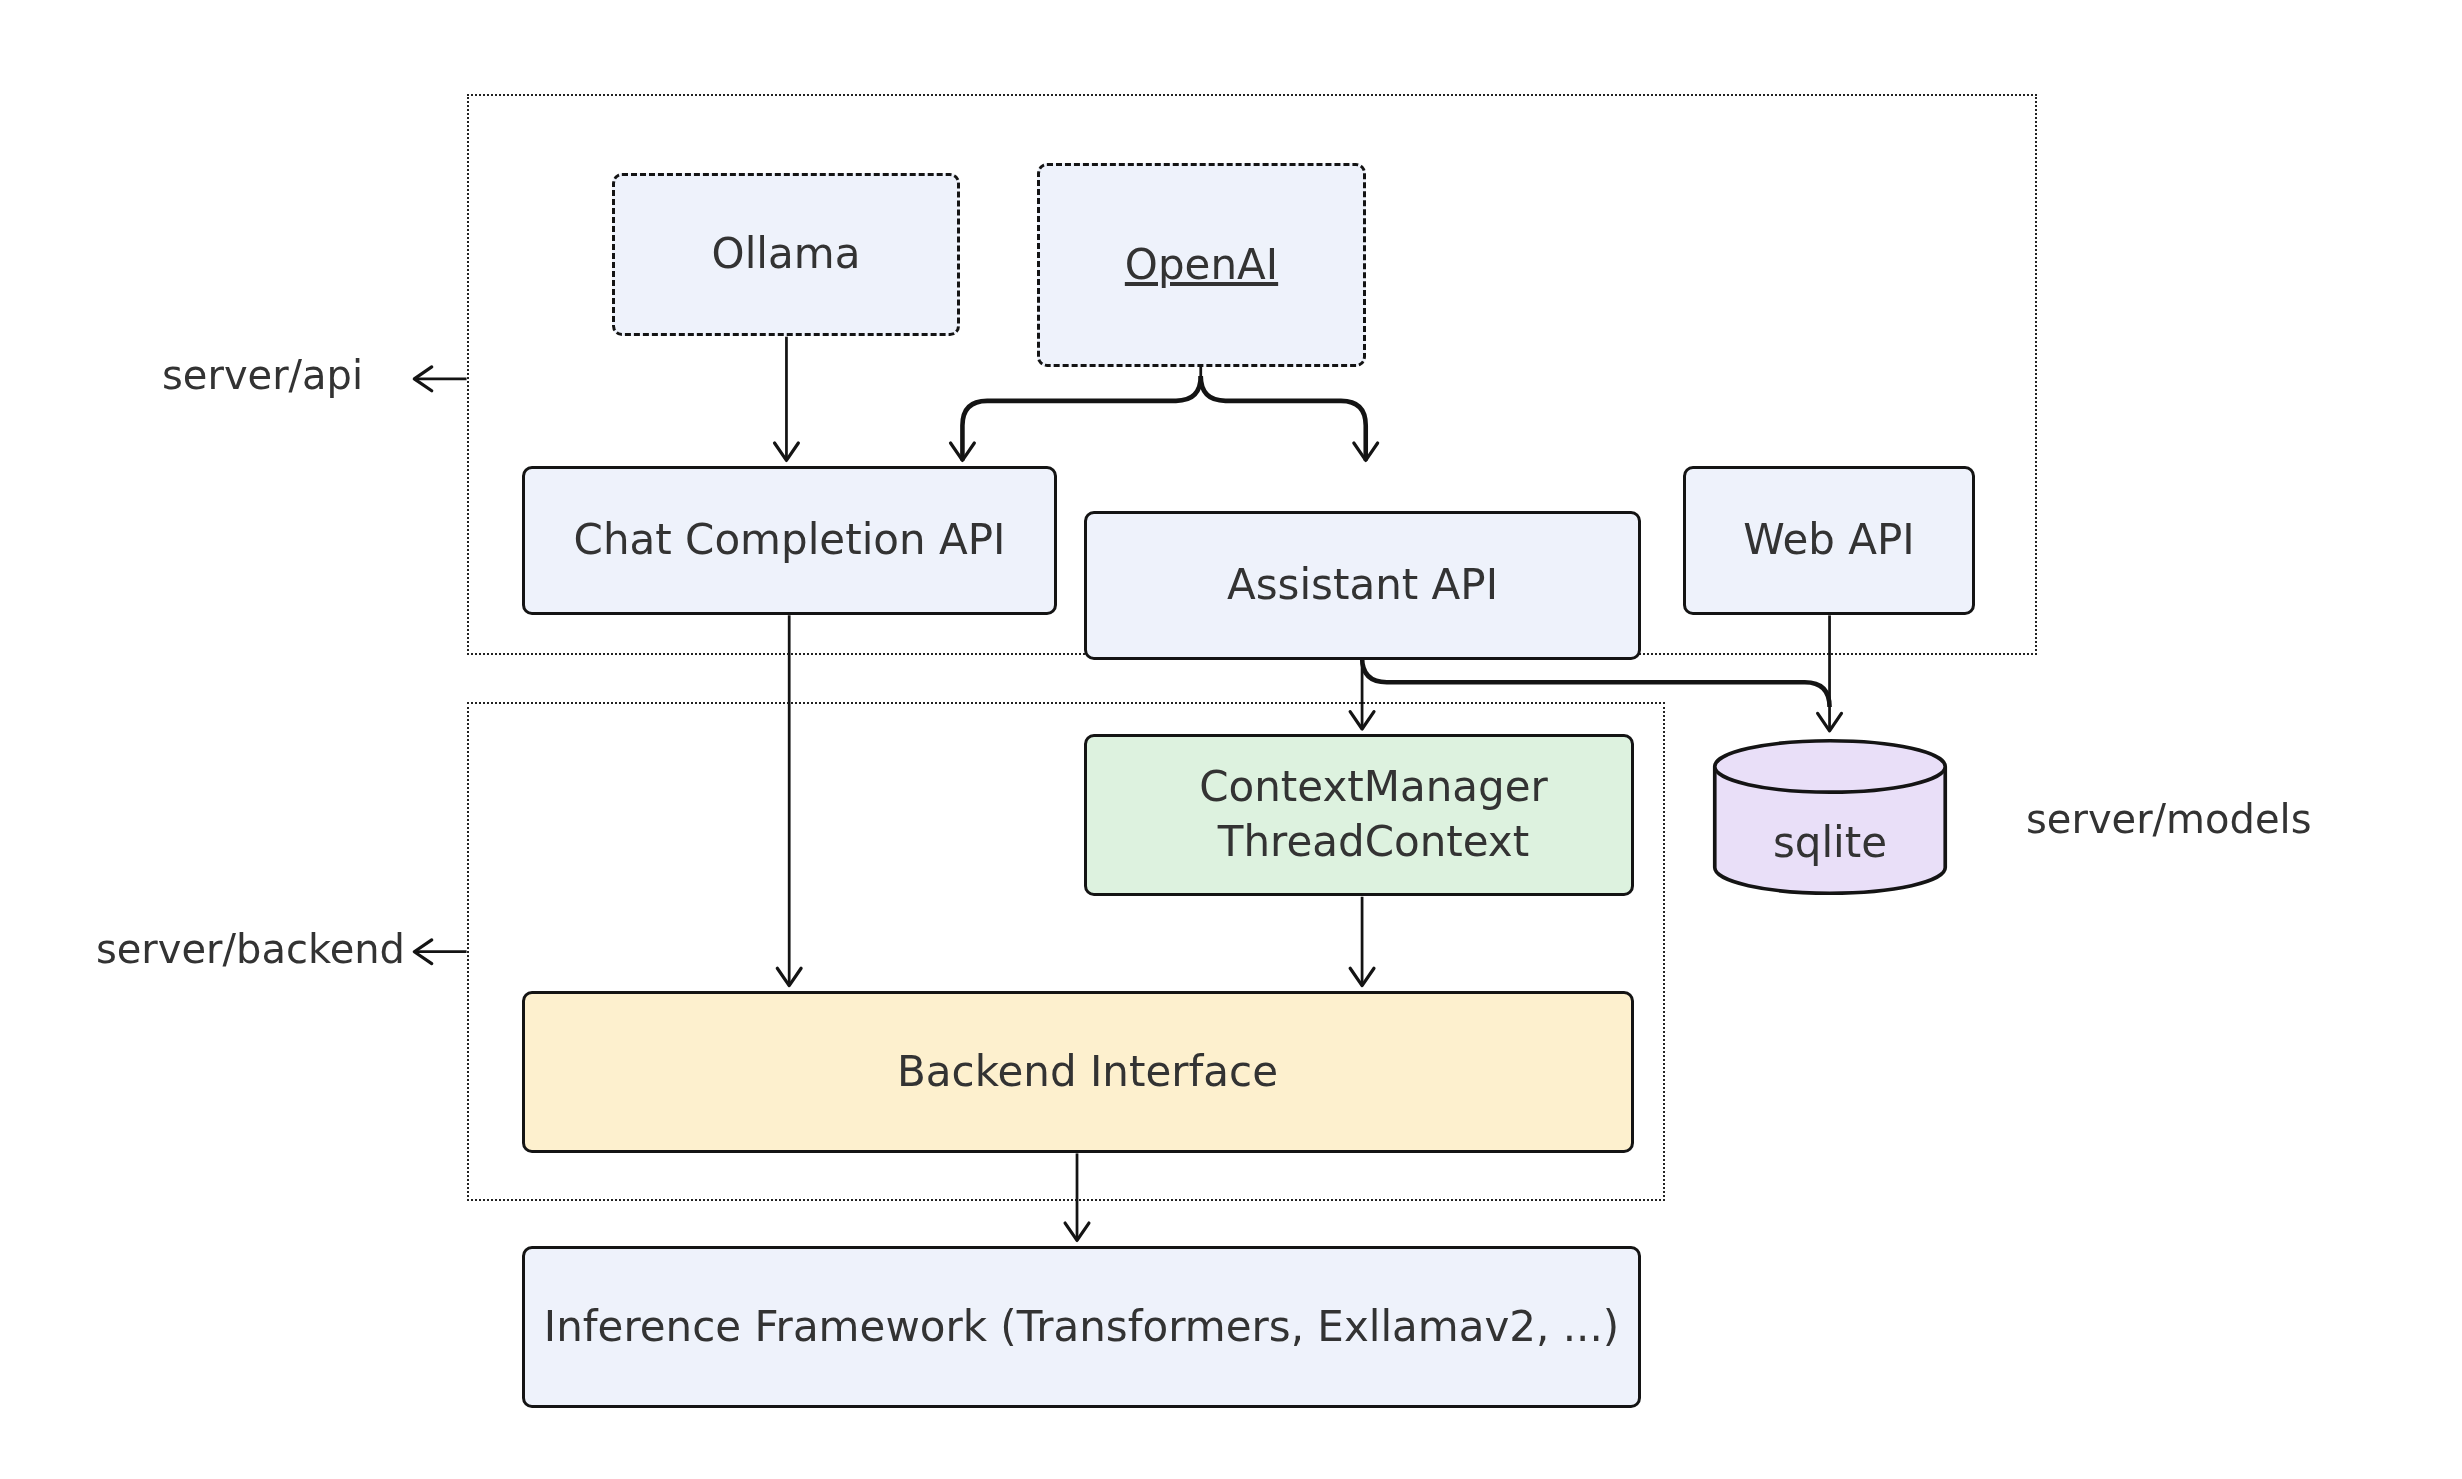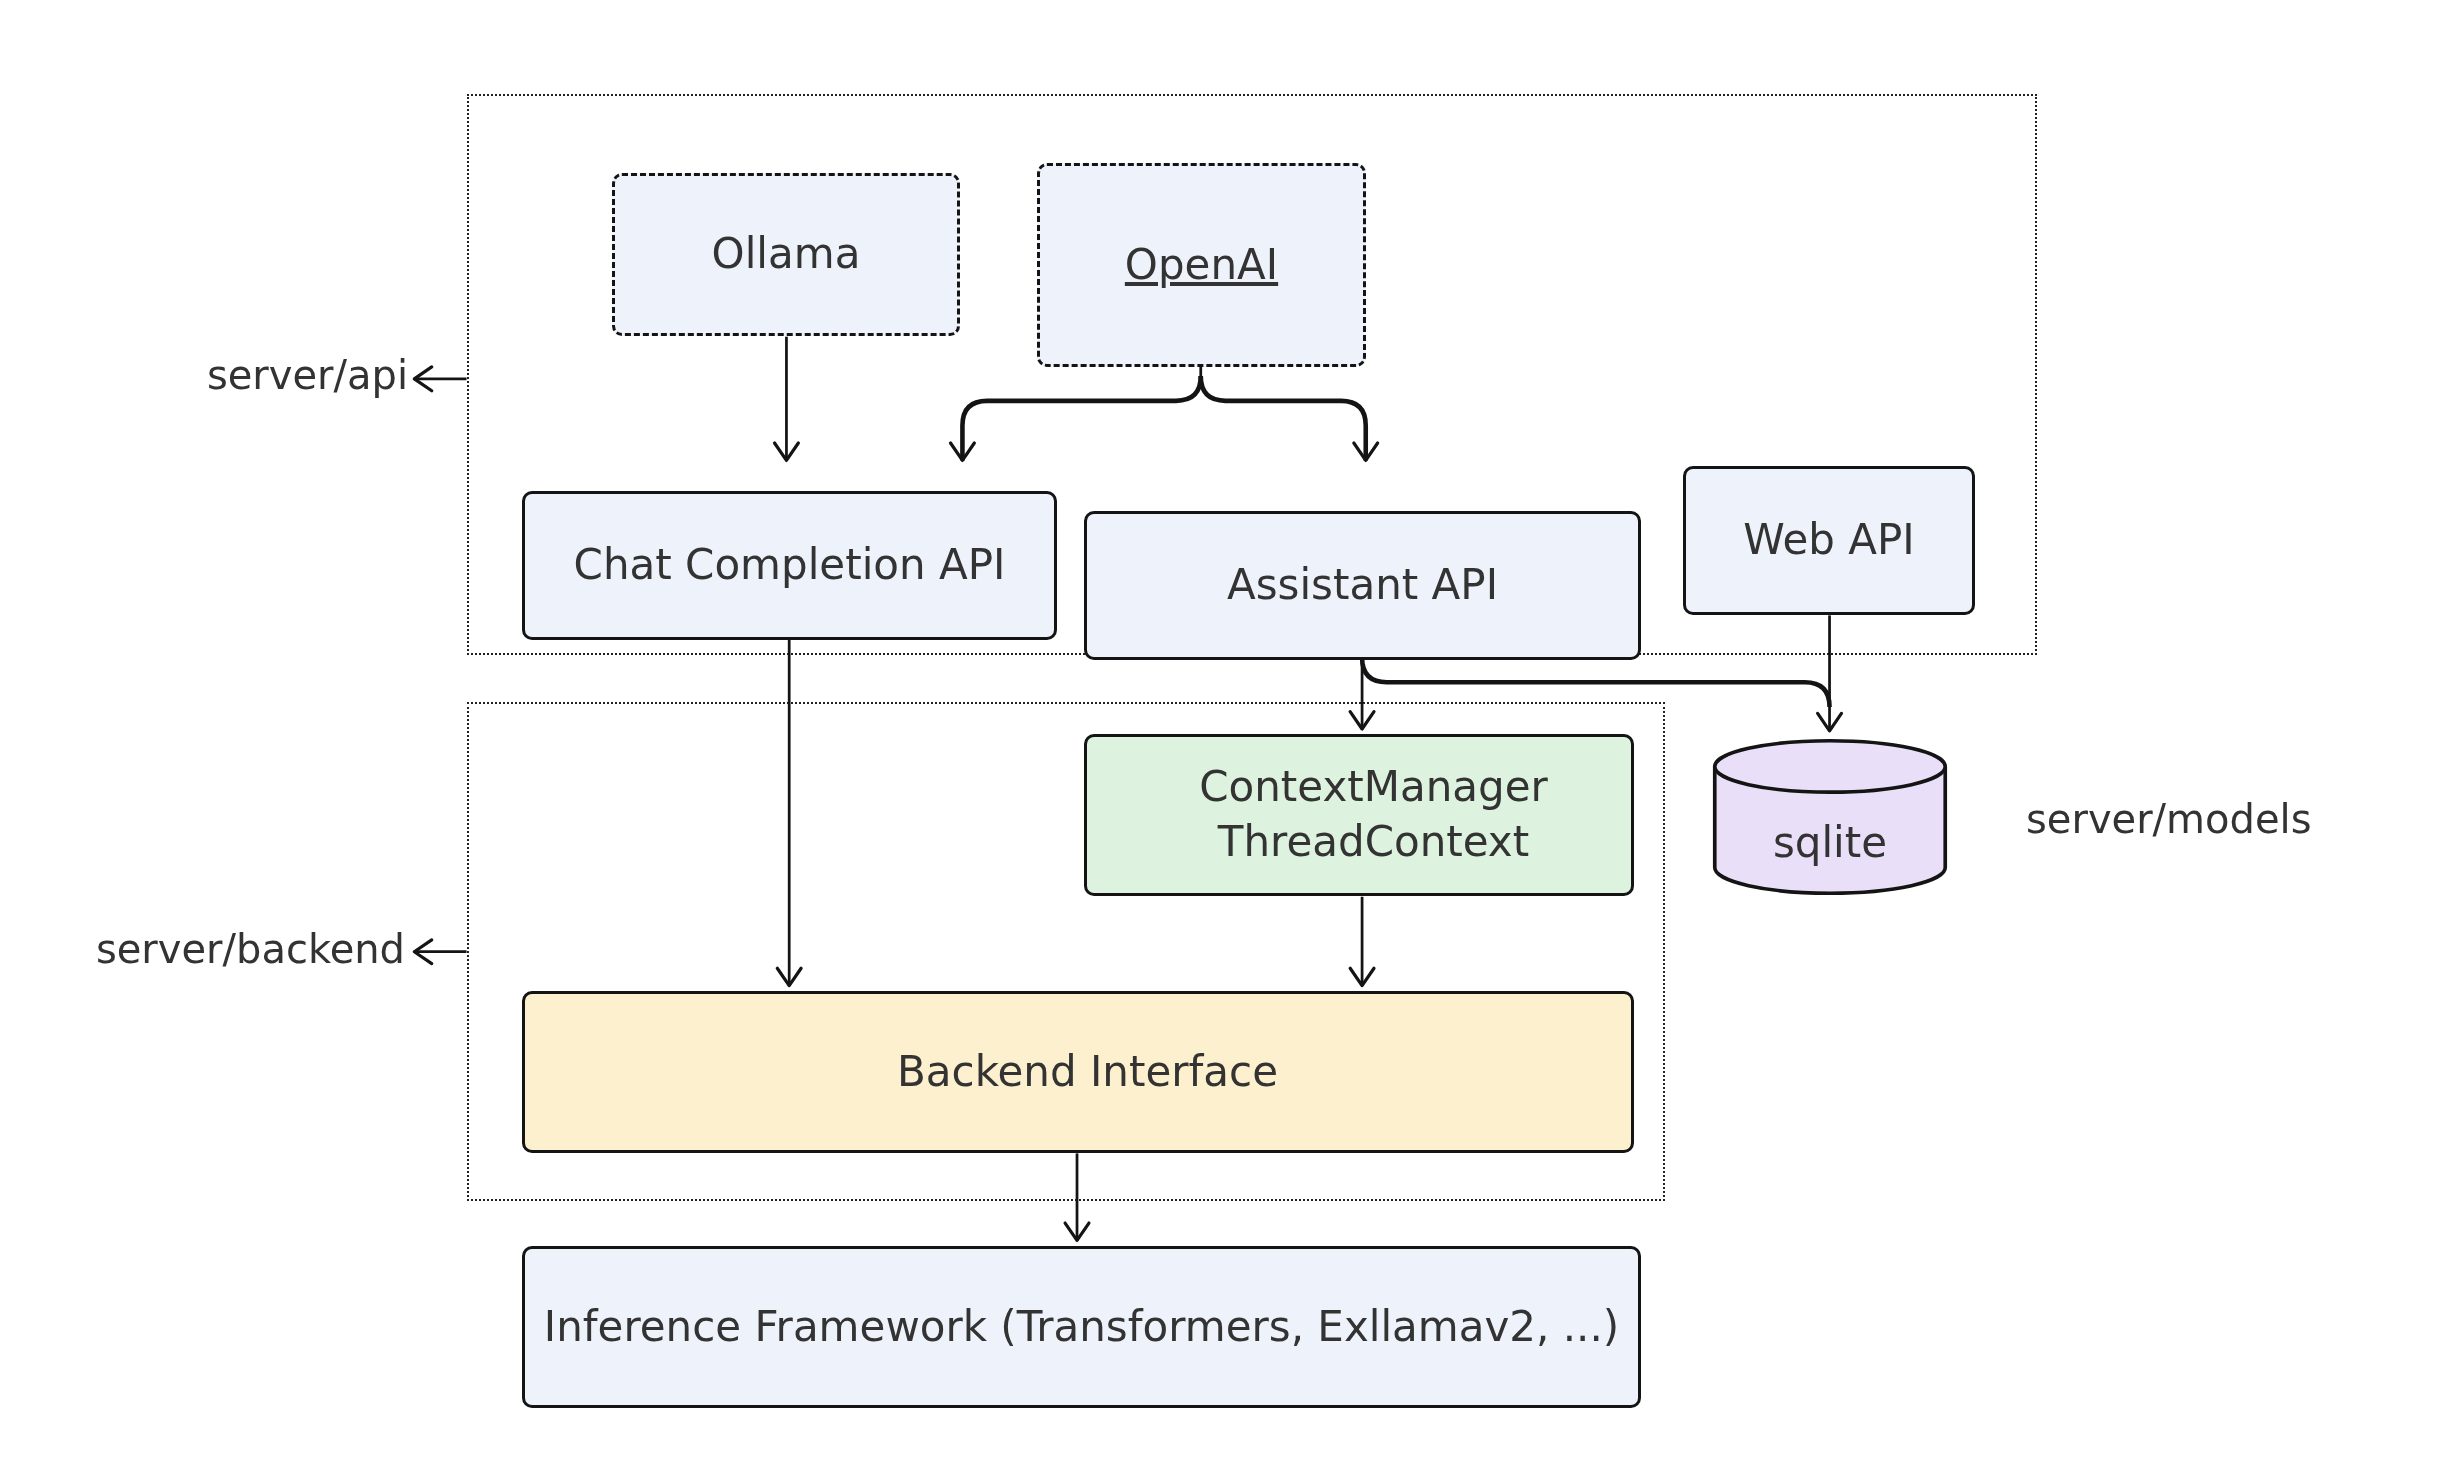--- a/index.html
+++ b/index.html
@@ -29,36 +29,36 @@
   
   .node{position:absolute;z-index:2;display:flex;align-items:center;justify-content:center;
         text-align:center;font-size:42px;line-height:1.3;color:var(--text);
         background:var(--node-blue);border:3.7px solid var(--ink);border-radius:10px;}
   .node-dashed{border-style:dashed;}
   .node-green{background:var(--node-green);}
   .node-yellow{background:var(--node-yellow);padding-left:19px;}
 
   #node-ollama{left:612px;top:173px;width:348px;height:163px;}
   #node-openai{left:1037px;top:163px;width:329px;height:204px;text-decoration:underline;}
-  #node-chat{left:522px;top:491px;width:535px;height:149px;}
+  #node-chat{left:522px;top:466px;width:535px;height:149px;}
   #node-assistant{left:1084px;top:466px;width:557px;height:149px;margin-top:45px;}
   #node-webapi{left:1683px;top:466px;width:292px;height:149px;}
   #node-contextmanager{left:1084px;top:734px;width:550px;height:162px;flex-direction:column;padding-left:29px;}
   #node-backend-interface{left:522px;top:991px;width:1112px;height:162px;}
   #node-inference{left:522px;top:1246px;width:1119px;height:162px;}
 
   
   #node-sqlite{position:absolute;left:1712px;top:737px;width:236px;height:160px;z-index:2;}
   #node-sqlite .cyl{position:absolute;left:0;top:0;}
   #node-sqlite .cyl-label{position:absolute;left:0;top:81px;width:100%;text-align:center;
         font-size:42px;color:var(--text);}
 
   
   .side-label{position:absolute;z-index:2;font-size:40px;color:var(--text);white-space:nowrap;}
-  #label-server-api{left:168px;top:352px;width:240px;text-align:right;}
+  #label-server-api{left:162px;top:352px;width:240px;text-align:left;}
   #label-server-backend{left:73px;top:926px;width:332px;text-align:right;}
   #label-server-models{left:2026px;top:796px;text-align:left;}
 </style>
 </head>
 <body>
 
 <div class="stage">
 
   <div class="group group-api"></div>
   <div class="group group-backend"></div>

